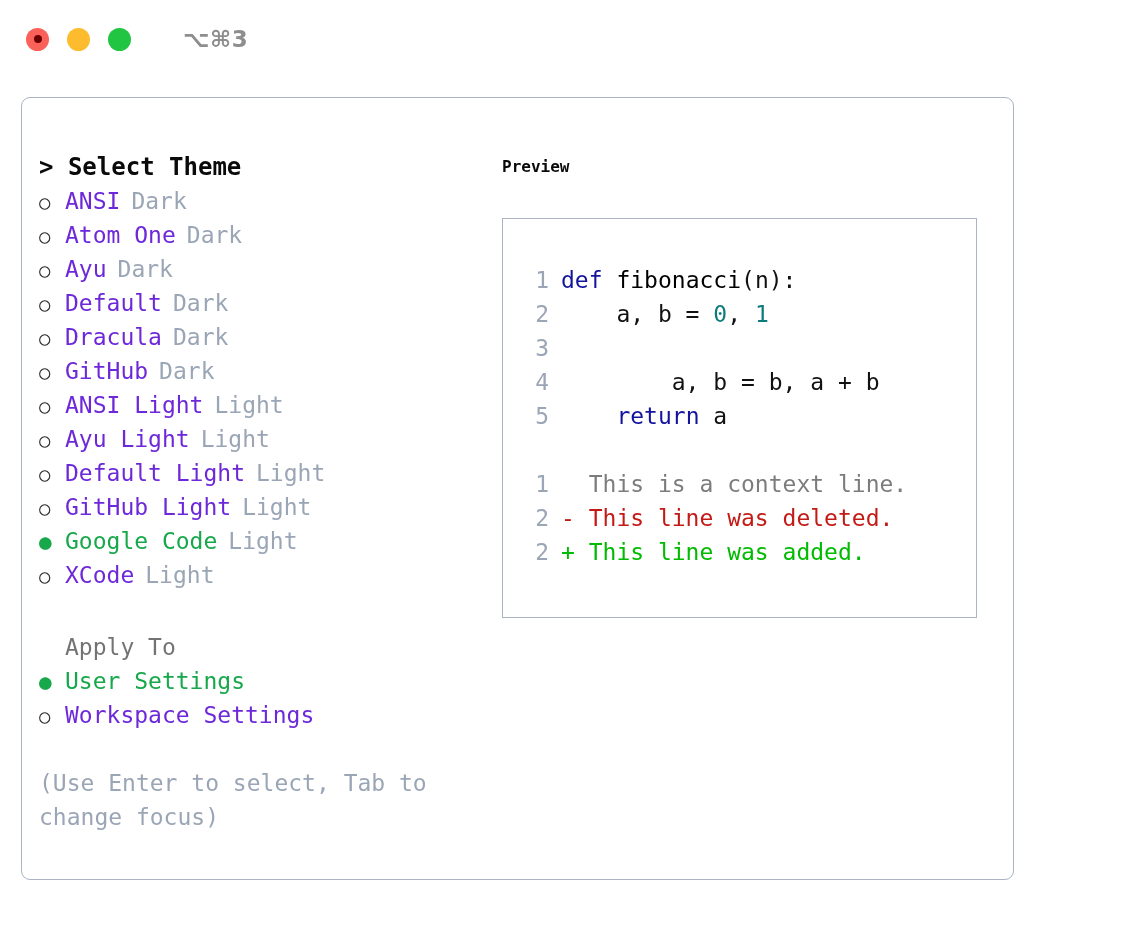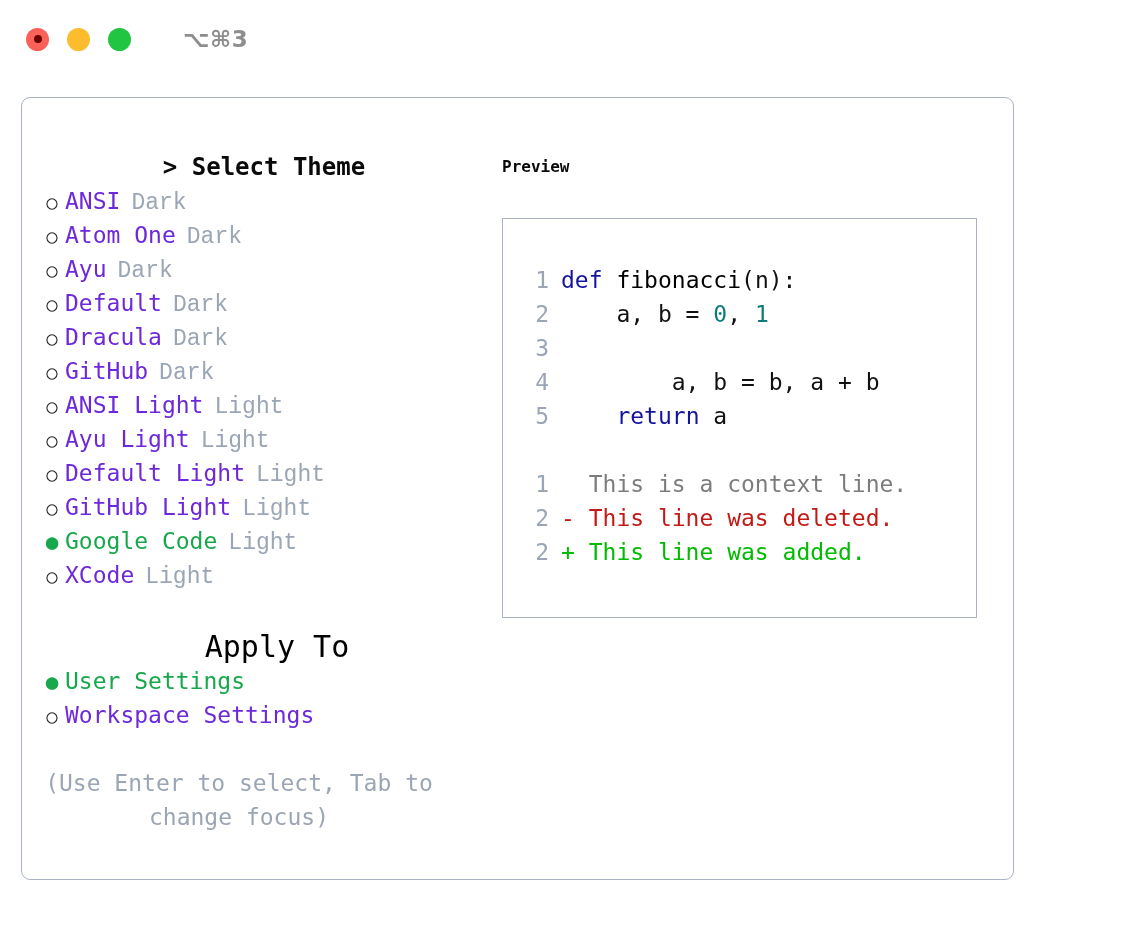--- a/index.html
+++ b/index.html
@@ -65,21 +65,20 @@
     position: absolute;
     left: 0; top: 0;
     width: 100%; height: 100%;
   }
 
   
   .left-col {
     position: absolute;
     left: 17px; top: 52px;
     width: 450px;
-    text-align: center;
   }
   .section-head {
     font-size: 24px;
     font-weight: 700;
     color: #0a0a0a;
     line-height: 34px;
     white-space: pre;
   }
   .opt-row {
     display: flex;
@@ -91,25 +90,25 @@
   }
   .bullet {
     width: 26px;
     flex: 0 0 26px;
     font-size: 19px;
     color: #2b2b2b;
   }
   .bullet.sel { color: #16a84a; font-size: 21px; }
   .opt-label { color: #6d28d9; }
   .opt-row.selected .opt-label { color: #16a84a; }
-  .opt-variant { color: #9aa5b5; margin-left: 11px; font-family: Liberation Mono, monospace; }
+  .opt-variant { color: #9aa5b5; margin-left: 11px; }
 
   .apply-head {
-    font-size: 30px;
-    color: #000000;
+    font-size: 23px;
+    color: #737373;
     line-height: 34px;
     padding-left: 26px;
     white-space: pre;
   }
 
   .spacer-1 { height: 38px; }
   .spacer-2 { height: 34px; }
 
   .hint {
     font-size: 23px;

